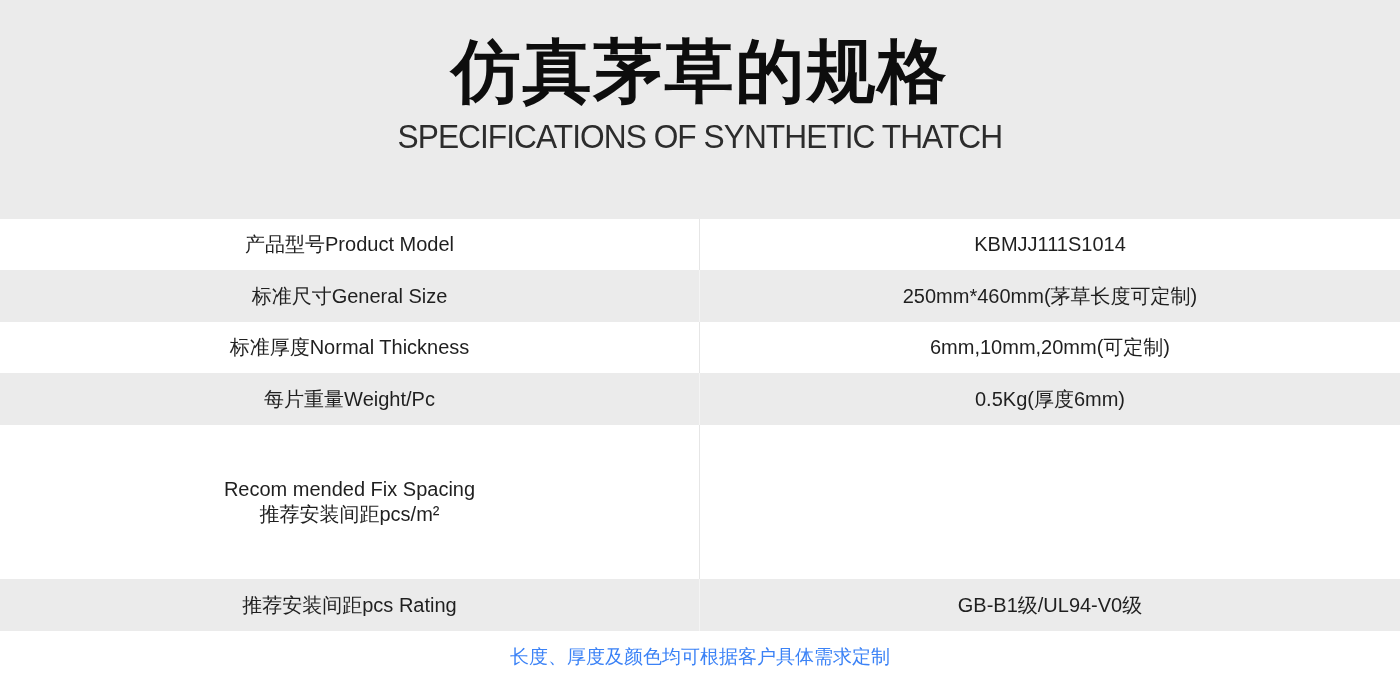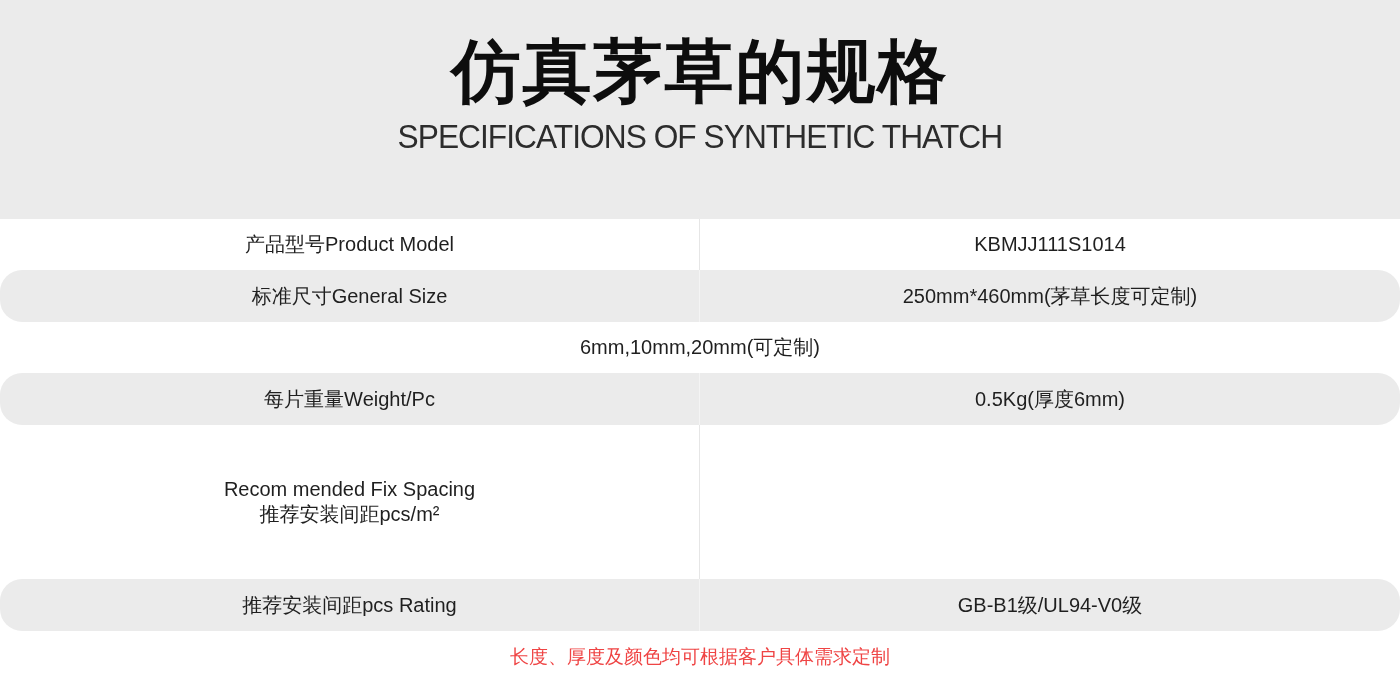--- a/index.html
+++ b/index.html
@@ -58,21 +58,21 @@
     justify-content: center;
     text-align: center;
     font-size: 20px;
     color: var(--text);
   }
   .cell.label { width: 700px; flex: 0 0 700px; }
   .cell.value { flex: 1; }
   .row.white .cell.label { border-right: 1px solid var(--row-divider); }
   .row.gray  .cell.label { border-right: 1px solid #f4f4f4; }
   .h51 { height: 51px; }
-  .h52 { height: 52px; border-radius: 22px; }
+  .h52 { height: 52px; }
   .h154 { height: 154px; }
 
   .label-multi { flex-direction: column; line-height: 25px; }
   .subcol { flex: 1; display: flex; flex-direction: column; }
   .subrow {
     flex: 1;
     display: flex;
     align-items: center;
     justify-content: center;
     font-size: 20px;
@@ -81,21 +81,21 @@
 
   
   .footer {
     height: 51px;
     background: #ffffff;
     display: flex;
     align-items: center;
     justify-content: center;
     font-size: 19px;
     font-weight: 500;
-    color: #ef4444;
+    color: #3b82f6;
   }
 </style>
 </head>
 <body>
 
 <div class="page">
 
   <div class="header">
     <h1 class="title">仿真茅草的规格</h1>
     <div class="subtitle">SPECIFICATIONS OF SYNTHETIC THATCH</div>
@@ -107,20 +107,21 @@
       <div class="cell label">产品型号Product Model</div>
       <div class="cell value">KBMJJ111S1014</div>
     </div>
 
     <div class="row gray h52">
       <div class="cell label">标准尺寸General Size</div>
       <div class="cell value">250mm*460mm(茅草长度可定制)</div>
     </div>
 
     <div class="row white h51">
+      <div class="cell label">标准厚度Normal Thickness</div>
       <div class="cell value">6mm,10mm,20mm(可定制)</div>
     </div>
 
     <div class="row gray h52">
       <div class="cell label">每片重量Weight/Pc</div>
       <div class="cell value">0.5Kg(厚度6mm)</div>
     </div>
 
     <div class="row white h154">
       <div class="cell label label-multi">

